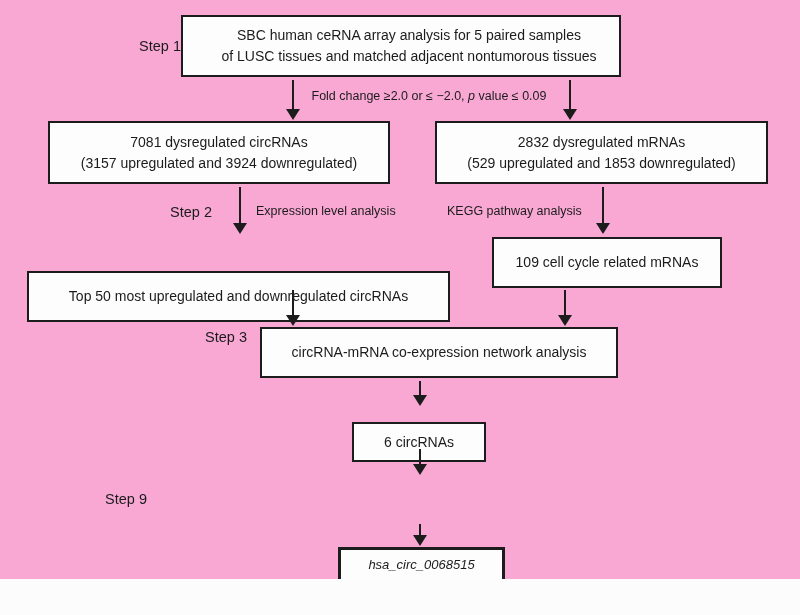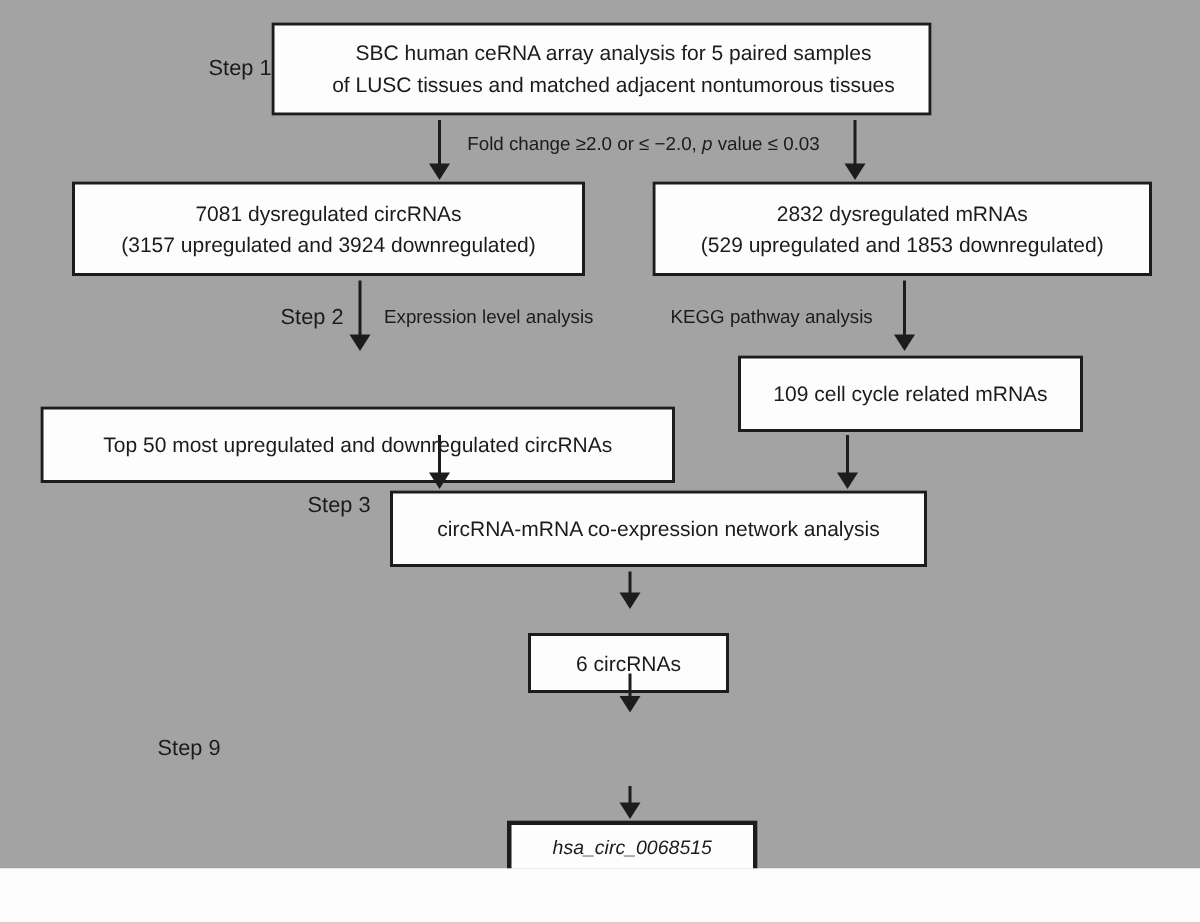--- a/index.html
+++ b/index.html
@@ -4,21 +4,21 @@
 <style>
   html,body{margin:0;padding:0;}
   body{
     font-family:"Liberation Sans","DejaVu Sans",sans-serif;
     background:#fcfcfc;
   }
   .stage{
     position:relative;
     width:800px;
     height:579px;
-    background:#a3a3a3;
+    background:#f9a8d4;
     color:#1b1b1b;
     overflow:hidden;
   }
   .box{
     position:absolute;
     border:2.5px solid #1c1c1c;
     background:#fdfdfd;
     display:flex;
     align-items:center;
     justify-content:center;
@@ -71,40 +71,40 @@
     border-right:7px solid transparent;
     border-top:11px solid #1c1c1c;
   }
 </style>
 </head>
 <body>
 
 <div class="stage">
 
   <div class="step-label" style="left:125px;top:38px;width:56px;">Step 1</div>
-  <div class="step-label" style="left:169px;top:204px;width:60px;">Step 2</div>
+  <div class="step-label" style="left:152px;top:204px;width:60px;">Step 2</div>
   <div class="step-label" style="left:187px;top:329px;width:60px;">Step 3</div>
   <div class="step-label" style="left:87px;top:491px;width:60px;">Step 9</div>
 
   <div class="box" style="left:181px;top:15px;width:440px;height:62px;padding-left:16px;">
     <span>SBC human ceRNA array analysis for 5 paired samples
 of LUSC tissues and matched adjacent nontumorous tissues</span>
   </div>
 
   <div class="arrow" style="left:285px;top:80px;height:40px;">
     <i class="shaft"></i>
     <i class="head"></i>
   </div>
   <div class="arrow" style="left:562px;top:80px;height:40px;">
     <i class="shaft"></i>
     <i class="head"></i>
   </div>
 
   <div class="edge-label" style="left:279px;top:89px;width:300px;text-align:center;">
-    <span>Fold change ≥2.0 or ≤ −2.0, </span><i>p</i><span> value ≤ 0.03</span>
+    <span>Fold change ≥2.0 or ≤ −2.0, </span><i>p</i><span> value ≤ 0.09</span>
   </div>
 
   <div class="box" style="left:48px;top:121px;width:342px;height:63px;">
     <span>7081 dysregulated circRNAs
 (3157 upregulated and 3924 downregulated)</span>
   </div>
   <div class="box" style="left:435px;top:121px;width:333px;height:63px;">
     <span>2832 dysregulated mRNAs
 (529 upregulated and 1853 downregulated)</span>
   </div>

